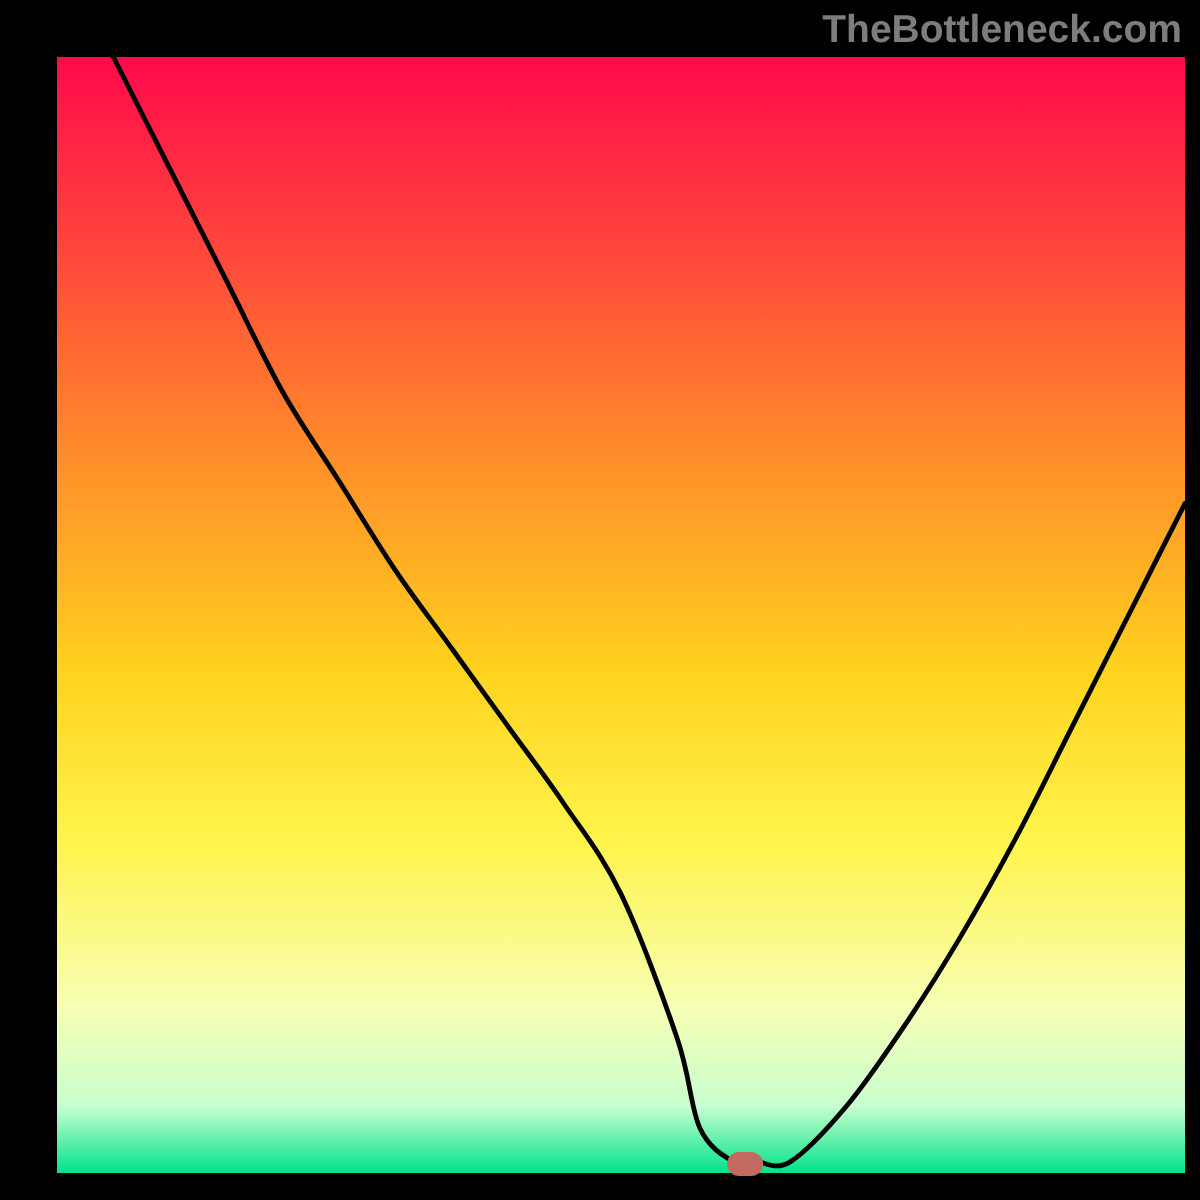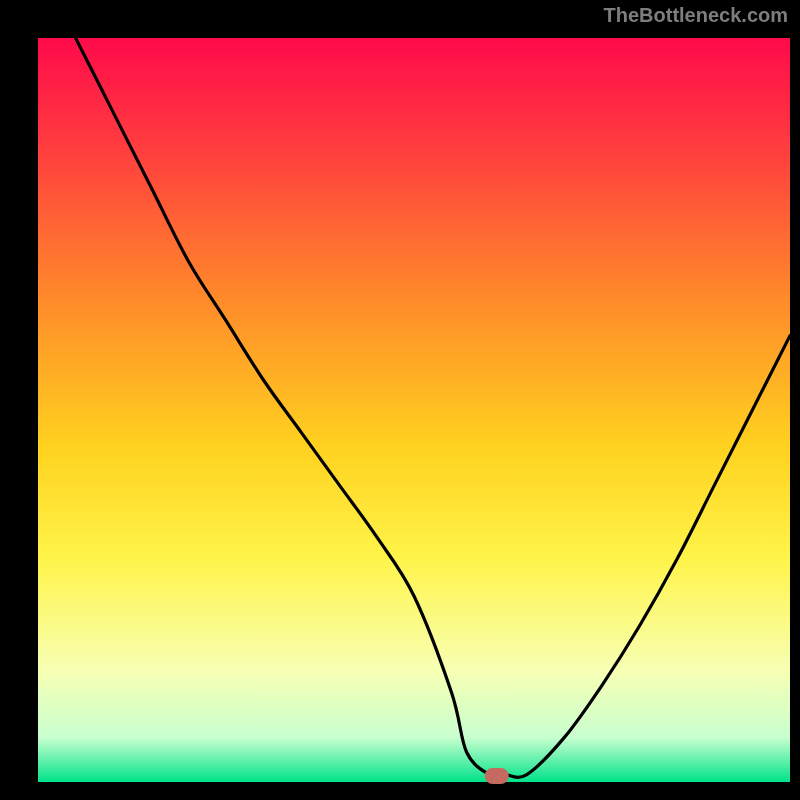--- a/index.html
+++ b/index.html
@@ -13,21 +13,21 @@
   .stage {
     position: relative;
     width: 800px;
     height: 800px;
   }
   .watermark {
     position: absolute;
     top: 4px;
     right: 12px;
     font-family: Arial, Helvetica, sans-serif;
-    font-size: 20px;
+    font-size: 26px;
     font-weight: 600;
     color: #7d7d7d;
     user-select: none;
   }
   svg { display: block; }
 </style>
 </head>
 <body>
 
 <div class="stage">

